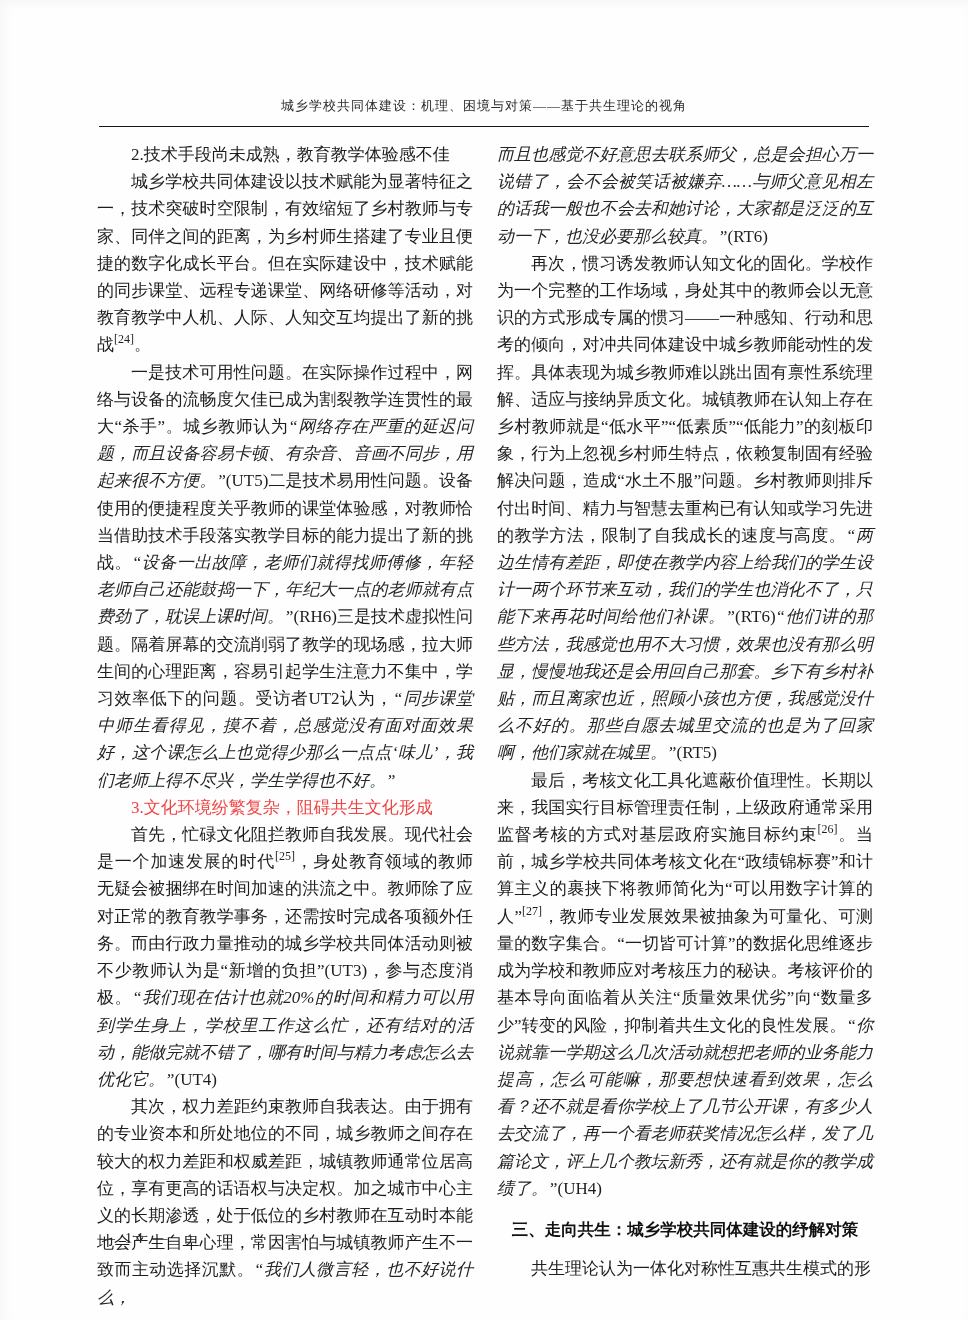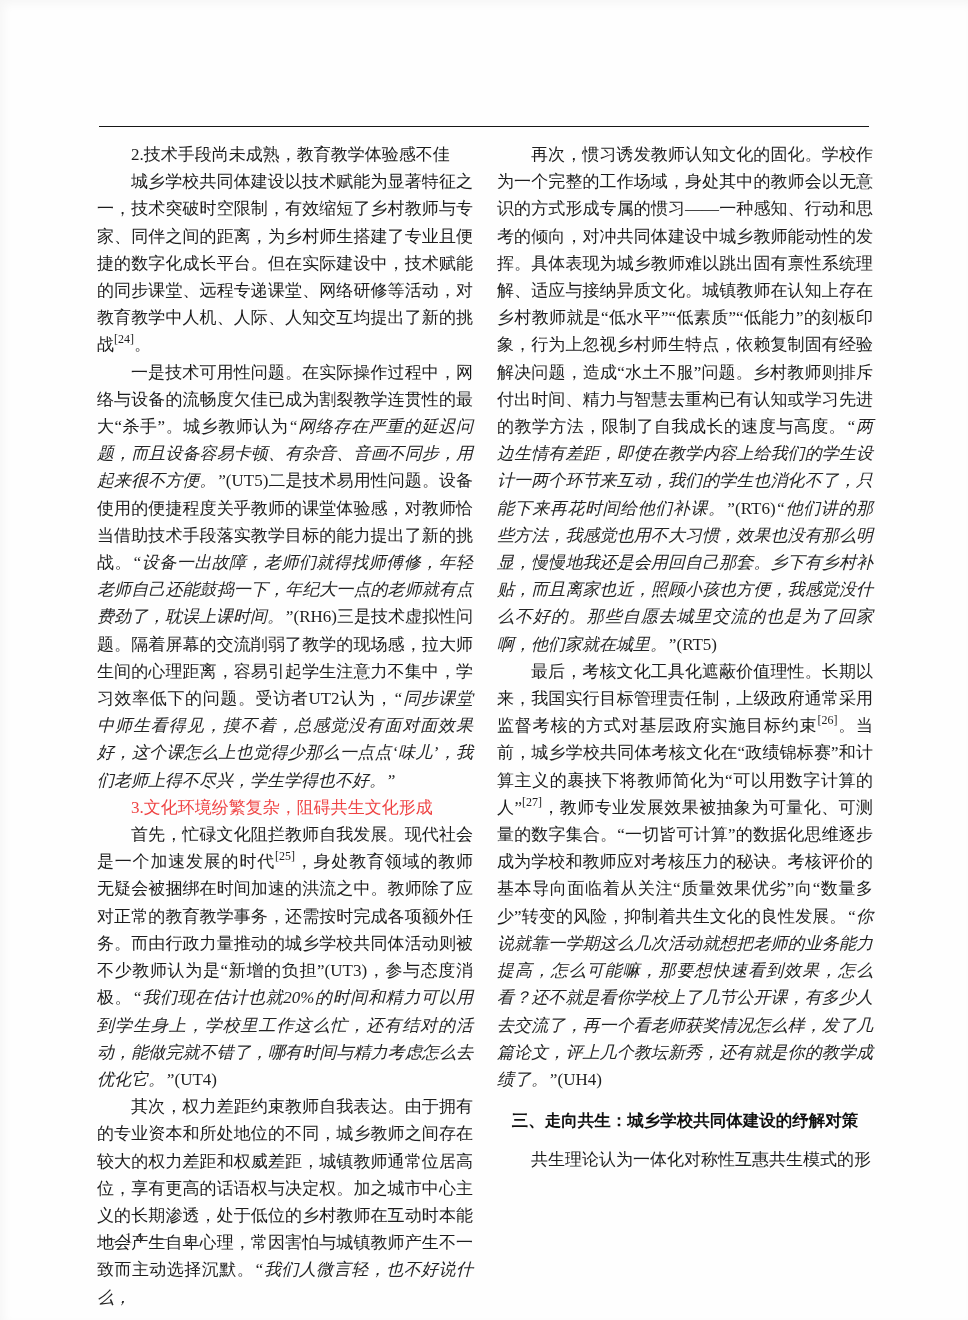--- a/index.html
+++ b/index.html
@@ -41,33 +41,35 @@
   .page-number{
     position:absolute;top:1230px;left:100px;
     font-size:15px;color:#2a2a2a;letter-spacing:3px;
   }
 </style>
 </head>
 <body>
 
 <div class="page" style="background: rgb(254, 254, 254);">
 
+  <div class="running-title">城乡学校共同体建设：机理、困境与对策——基于共生理论的视角</div>
 
   <div class="header-rule" style="border-top-color: rgb(22, 22, 22);"></div>
 
   <div class="columns">
     <section class="col" id="col-left">
         <p class="para body indent" style="color: rgb(29, 29, 29);"><span>2.技术手段尚未成熟，教育教学体验感不佳</span></p>
         <p class="para body indent" style="color: rgb(29, 29, 29);"><span>城乡学校共同体建设以技术赋能为显著特征之一，技术突破时空限制，有效缩短了乡村教师与专家、同伴之间的距离，为乡村师生搭建了专业且便捷的数字化成长平台。但在实际建设中，技术赋能的同步课堂、远程专递课堂、网络研修等活动，对教育教学中人机、人际、人知交互均提出了新的挑战</span><sup class="supref">[24]</sup><span>。</span></p>
         <p class="para body indent" style="color: rgb(29, 29, 29);"><span>一是技术可用性问题。在实际操作过程中，网络与设备的流畅度欠佳已成为割裂教学连贯性的最大“杀手”。城乡教师认为</span><span class="kai">“网络存在严重的延迟问题，而且设备容易卡顿、有杂音、音画不同步，用起来很不方便。”</span><span>(UT5)二是技术易用性问题。设备使用的便捷程度关乎教师的课堂体验感，对教师恰当借助技术手段落实教学目标的能力提出了新的挑战。</span><span class="kai">“设备一出故障，老师们就得找师傅修，年轻老师自己还能鼓捣一下，年纪大一点的老师就有点费劲了，耽误上课时间。”</span><span>(RH6)三是技术虚拟性问题。隔着屏幕的交流削弱了教学的现场感，拉大师生间的心理距离，容易引起学生注意力不集中，学习效率低下的问题。受访者UT2认为，</span><span class="kai">“同步课堂中师生看得见，摸不着，总感觉没有面对面效果好，这个课怎么上也觉得少那么一点点‘味儿’，我们老师上得不尽兴，学生学得也不好。”</span></p>
         <p class="para body indent" style="color: #ef4444;"><span>3.文化环境纷繁复杂，阻碍共生文化形成</span></p>
         <p class="para body indent" style="color: rgb(29, 29, 29);"><span>首先，忙碌文化阻拦教师自我发展。现代社会是一个加速发展的时代</span><sup class="supref">[25]</sup><span>，身处教育领域的教师无疑会被捆绑在时间加速的洪流之中。教师除了应对正常的教育教学事务，还需按时完成各项额外任务。而由行政力量推动的城乡学校共同体活动则被不少教师认为是“新增的负担”(UT3)，参与态度消极。</span><span class="kai">“我们现在估计也就20%的时间和精力可以用到学生身上，学校里工作这么忙，还有结对的活动，能做完就不错了，哪有时间与精力考虑怎么去优化它。”</span><span>(UT4)</span></p>
         <p class="para body indent" style="color: rgb(29, 29, 29);"><span>其次，权力差距约束教师自我表达。由于拥有的专业资本和所处地位的不同，城乡教师之间存在较大的权力差距和权威差距，城镇教师通常位居高位，享有更高的话语权与决定权。加之城市中心主义的长期渗透，处于低位的乡村教师在互动时本能地会产生自卑心理，常因害怕与城镇教师产生不一致而主动选择沉默。</span><span class="kai">“我们人微言轻，也不好说什么，</span></p>
       </section>
     <section class="col" id="col-right">
+        <p class="para body" style="color: rgb(29, 29, 29);"><span class="kai">而且也感觉不好意思去联系师父，总是会担心万一说错了，会不会被笑话被嫌弃……与师父意见相左的话我一般也不会去和她讨论，大家都是泛泛的互动一下，也没必要那么较真。”</span><span>(RT6)</span></p>
         <p class="para body indent" style="color: rgb(29, 29, 29);"><span>再次，惯习诱发教师认知文化的固化。学校作为一个完整的工作场域，身处其中的教师会以无意识的方式形成专属的惯习——一种感知、行动和思考的倾向，对冲共同体建设中城乡教师能动性的发挥。具体表现为城乡教师难以跳出固有禀性系统理解、适应与接纳异质文化。城镇教师在认知上存在乡村教师就是“低水平”“低素质”“低能力”的刻板印象，行为上忽视乡村师生特点，依赖复制固有经验解决问题，造成“水土不服”问题。乡村教师则排斥付出时间、精力与智慧去重构已有认知或学习先进的教学方法，限制了自我成长的速度与高度。</span><span class="kai">“两边生情有差距，即使在教学内容上给我们的学生设计一两个环节来互动，我们的学生也消化不了，只能下来再花时间给他们补课。”</span><span>(RT6)</span><span class="kai">“他们讲的那些方法，我感觉也用不大习惯，效果也没有那么明显，慢慢地我还是会用回自己那套。乡下有乡村补贴，而且离家也近，照顾小孩也方便，我感觉没什么不好的。那些自愿去城里交流的也是为了回家啊，他们家就在城里。”</span><span>(RT5)</span></p>
         <p class="para body indent" style="color: rgb(29, 29, 29);"><span>最后，考核文化工具化遮蔽价值理性。长期以来，我国实行目标管理责任制，上级政府通常采用监督考核的方式对基层政府实施目标约束</span><sup class="supref">[26]</sup><span>。当前，城乡学校共同体考核文化在“政绩锦标赛”和计算主义的裹挟下将教师简化为“可以用数字计算的人”</span><sup class="supref">[27]</sup><span>，教师专业发展效果被抽象为可量化、可测量的数字集合。“一切皆可计算”的数据化思维逐步成为学校和教师应对考核压力的秘诀。考核评价的基本导向面临着从关注“质量效果优劣”向“数量多少”转变的风险，抑制着共生文化的良性发展。</span><span class="kai">“你说就靠一学期这么几次活动就想把老师的业务能力提高，怎么可能嘛，那要想快速看到效果，怎么看？还不就是看你学校上了几节公开课，有多少人去交流了，再一个看老师获奖情况怎么样，发了几篇论文，评上几个教坛新秀，还有就是你的教学成绩了。”</span><span>(UH4)</span></p>
         <p class="para heading"><span>三、走向共生：城乡学校共同体建设的纾解对策</span></p>
         <p class="para body indent" style="color: rgb(29, 29, 29);"><span>共生理论认为一体化对称性互惠共生模式的形</span></p>
       </section>
   </div>
 
   <div class="page-number">— 14 —</div>
 
 </div>

